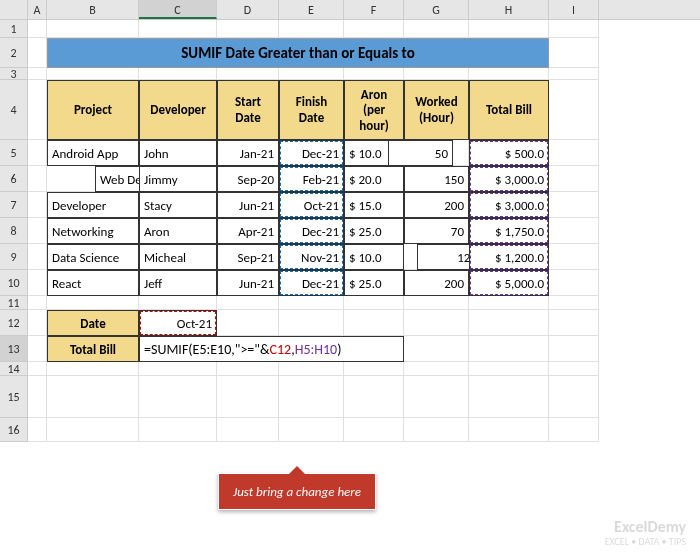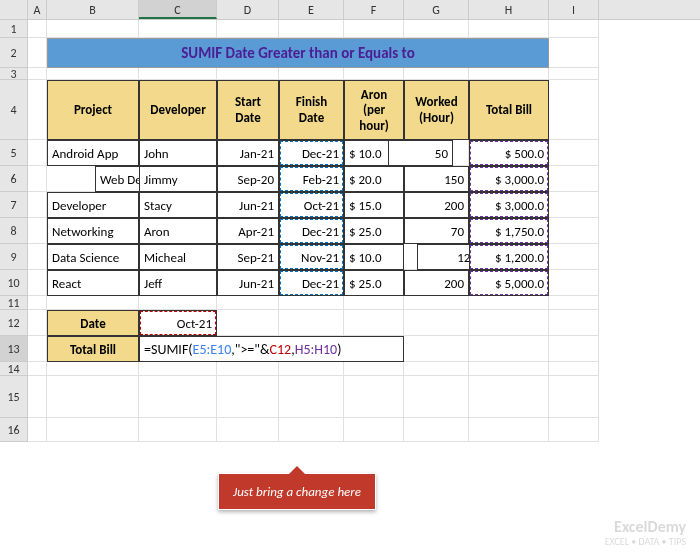--- a/index.html
+++ b/index.html
@@ -51,21 +51,21 @@
     .cell {
       position: absolute;
       border-right: 1px solid #e0e0e0;
       border-bottom: 1px solid #e0e0e0;
       padding: 2px 4px;
       display: flex;
       align-items: center;
     }
     .title-cell {
       background: #5b9bd5;
-      color: #4c1d95;
+      color: #000000;
       font-weight: bold;
       font-size: 15px;
       justify-content: center;
       border: 1px solid #999;
     }
     .header-cell {
       background: #f2d98c;
       font-weight: bold;
       text-align: center;
       justify-content: center;
@@ -96,21 +96,21 @@
     }
     .marching-blue { outline: 1px dashed #0070c0; outline-offset: -2px; }
     .marching-purple { outline: 1px dashed #7030a0; outline-offset: -2px; }
     .marching-red { outline: 1px dashed #c00000; outline-offset: -2px; }
     .active-col-hdr { background: #d2d2d2; border-bottom: 2px solid #217346; }
     .active-row-hdr { background: #d2d2d2; border-right: 2px solid #217346; }
     .formula-box {
       background: #fff;
       font-size: 14px;
     }
-    .fx-blue { color: #3b82f6; }
+    .fx-blue { color: #000000; }
     .fx-red { color: #c00000; }
     .fx-purple { color: #7030a0; }
     .fx-black { color: #000; }
     .callout {
       position: absolute;
       background: #c0392b;
       color: #fff;
       font-style: italic;
       font-size: 13px;
       padding: 10px 14px;

